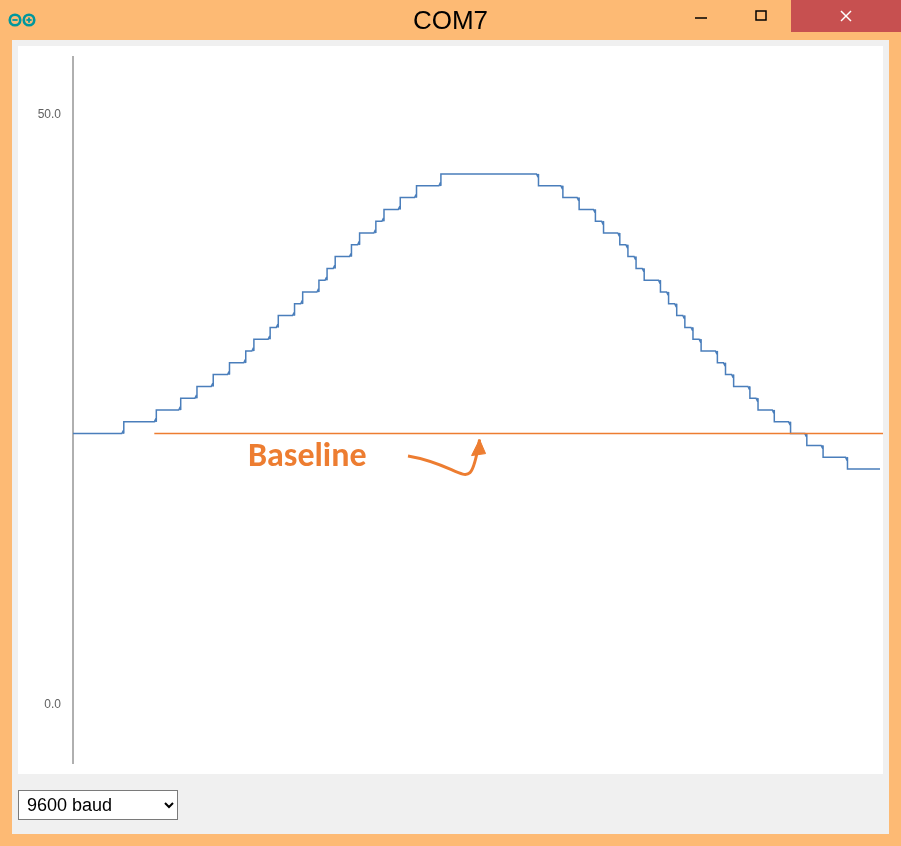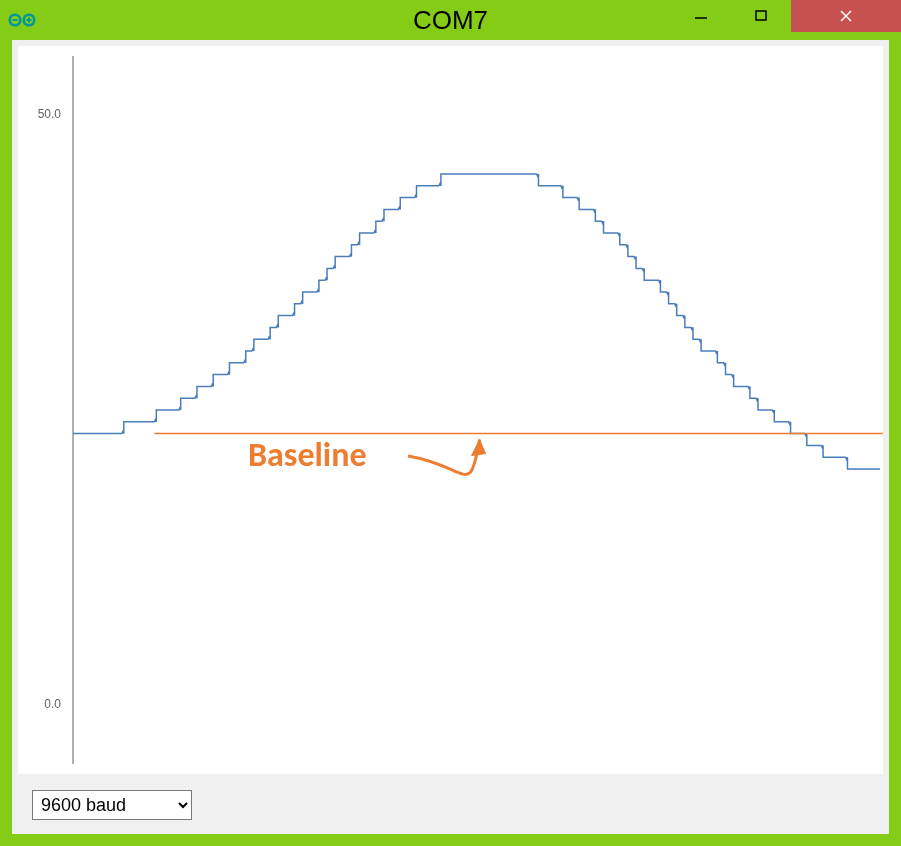--- a/index.html
+++ b/index.html
@@ -4,21 +4,21 @@
 <style>
   html, body {
     margin: 0;
     padding: 0;
     font-family: "Segoe UI", Tahoma, sans-serif;
     background: #fff;
   }
   .window {
     width: 901px;
     height: 846px;
-    background: #84cc16;
+    background: #fdba74;
     position: relative;
     box-sizing: border-box;
   }
   .titlebar {
     height: 40px;
     display: flex;
     align-items: center;
     position: relative;
   }
   .app-icon {
@@ -103,21 +103,20 @@
     align-items: center;
   }
   .baud-select {
     width: 160px;
     height: 30px;
     font-size: 18px;
     background: #fff;
     border: 1px solid #7a7a7a;
     padding: 2px 4px;
     font-family: inherit;
-    margin-left: 14px;
   }
 </style>
 </head>
 <body>
 
 <div class="window">
 
   <div class="titlebar">
     <span class="app-icon">
       <svg viewBox="0 0 32 16" width="28" height="28">

